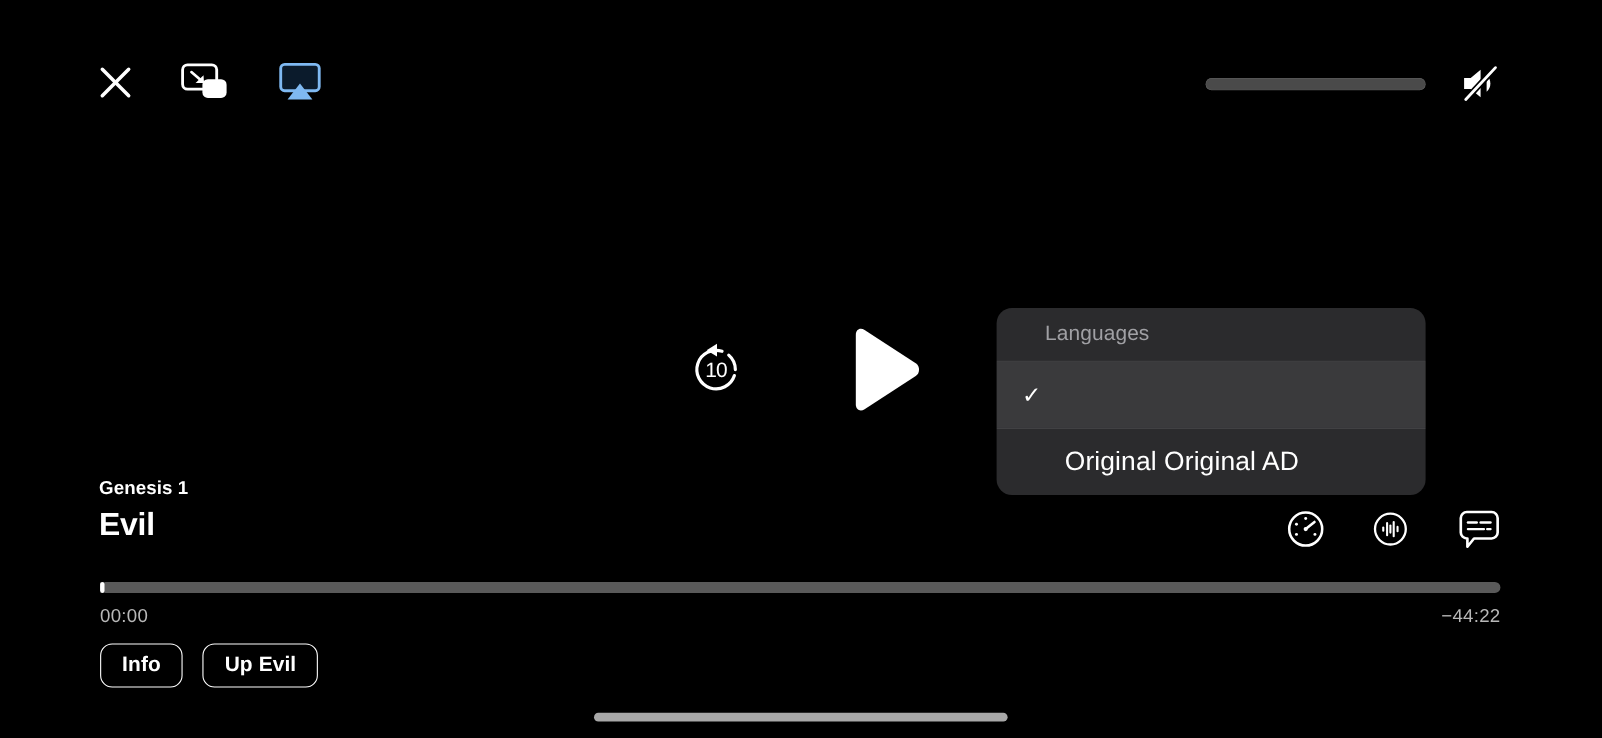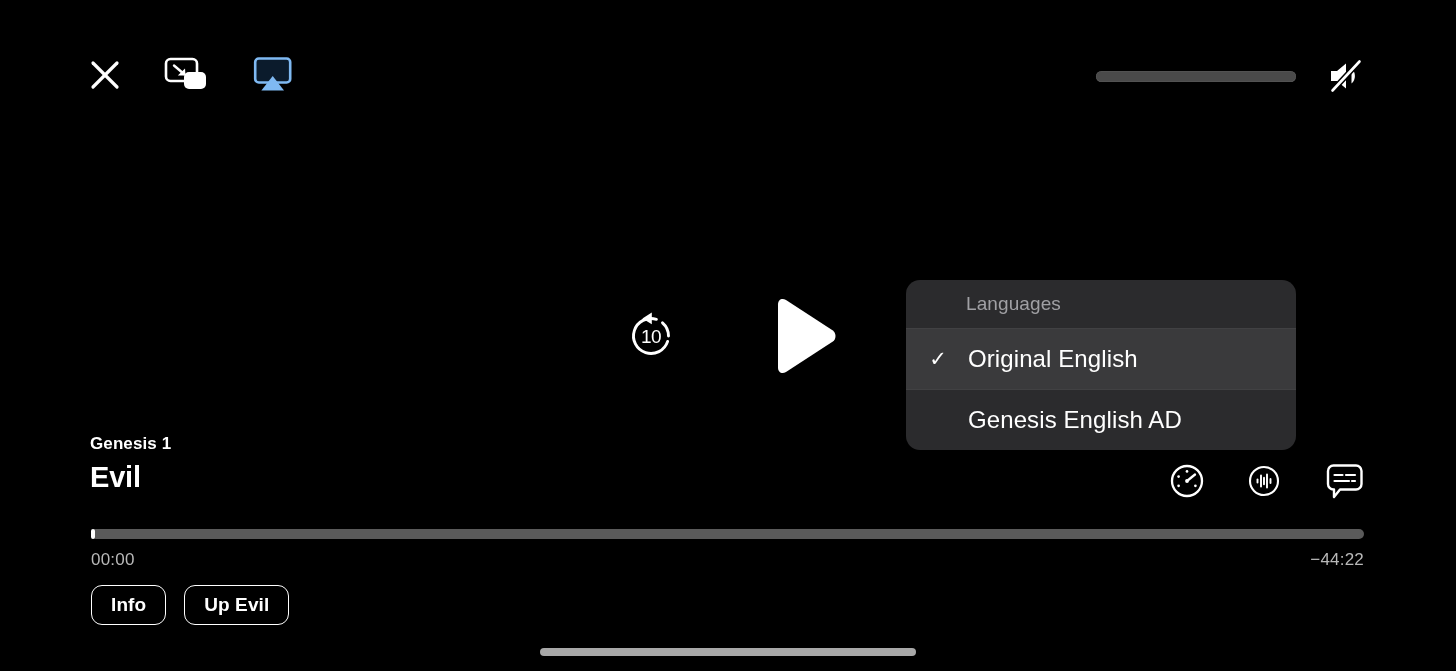--- a/index.html
+++ b/index.html
@@ -110,21 +110,21 @@
     width: 390px;
     background: #2b2b2d;
     border-radius: 14px;
     overflow: hidden;
     box-shadow: 0 10px 32px rgba(0,0,0,0.55);
   }
   .lang-header {
     height: 48px;
     display: flex;
     align-items: center;
-    padding-left: 60px;
+    padding-left: 44px;
     color: #a0a0a4;
     font-size: 19px;
     letter-spacing: 0.1px;
   }
   .lang-sep {
     height: 1px;
     background: #414143;
     width: 100%;
   }
   .lang-row {
@@ -323,28 +323,27 @@
     </div>
 
   </div>
 
   <div class="lang-menu">
     <div class="lang-header">Languages</div>
     <div class="lang-sep"></div>
 
     <div class="lang-row selected">
       <span class="lang-check">✓</span>
-      <span>Original English</span>
     </div>
 
     <div class="lang-sep"></div>
 
     <div class="lang-row">
       <span class="lang-check hidden">✓</span>
-      <span>Genesis English AD</span>
+      <span>Original Original AD</span>
     </div>
   </div>
 
   <div class="bottom-area">
 
     <div class="meta-block">
       <div class="meta-subtitle">Genesis 1</div>
       <div class="meta-title">Evil</div>
     </div>
 

